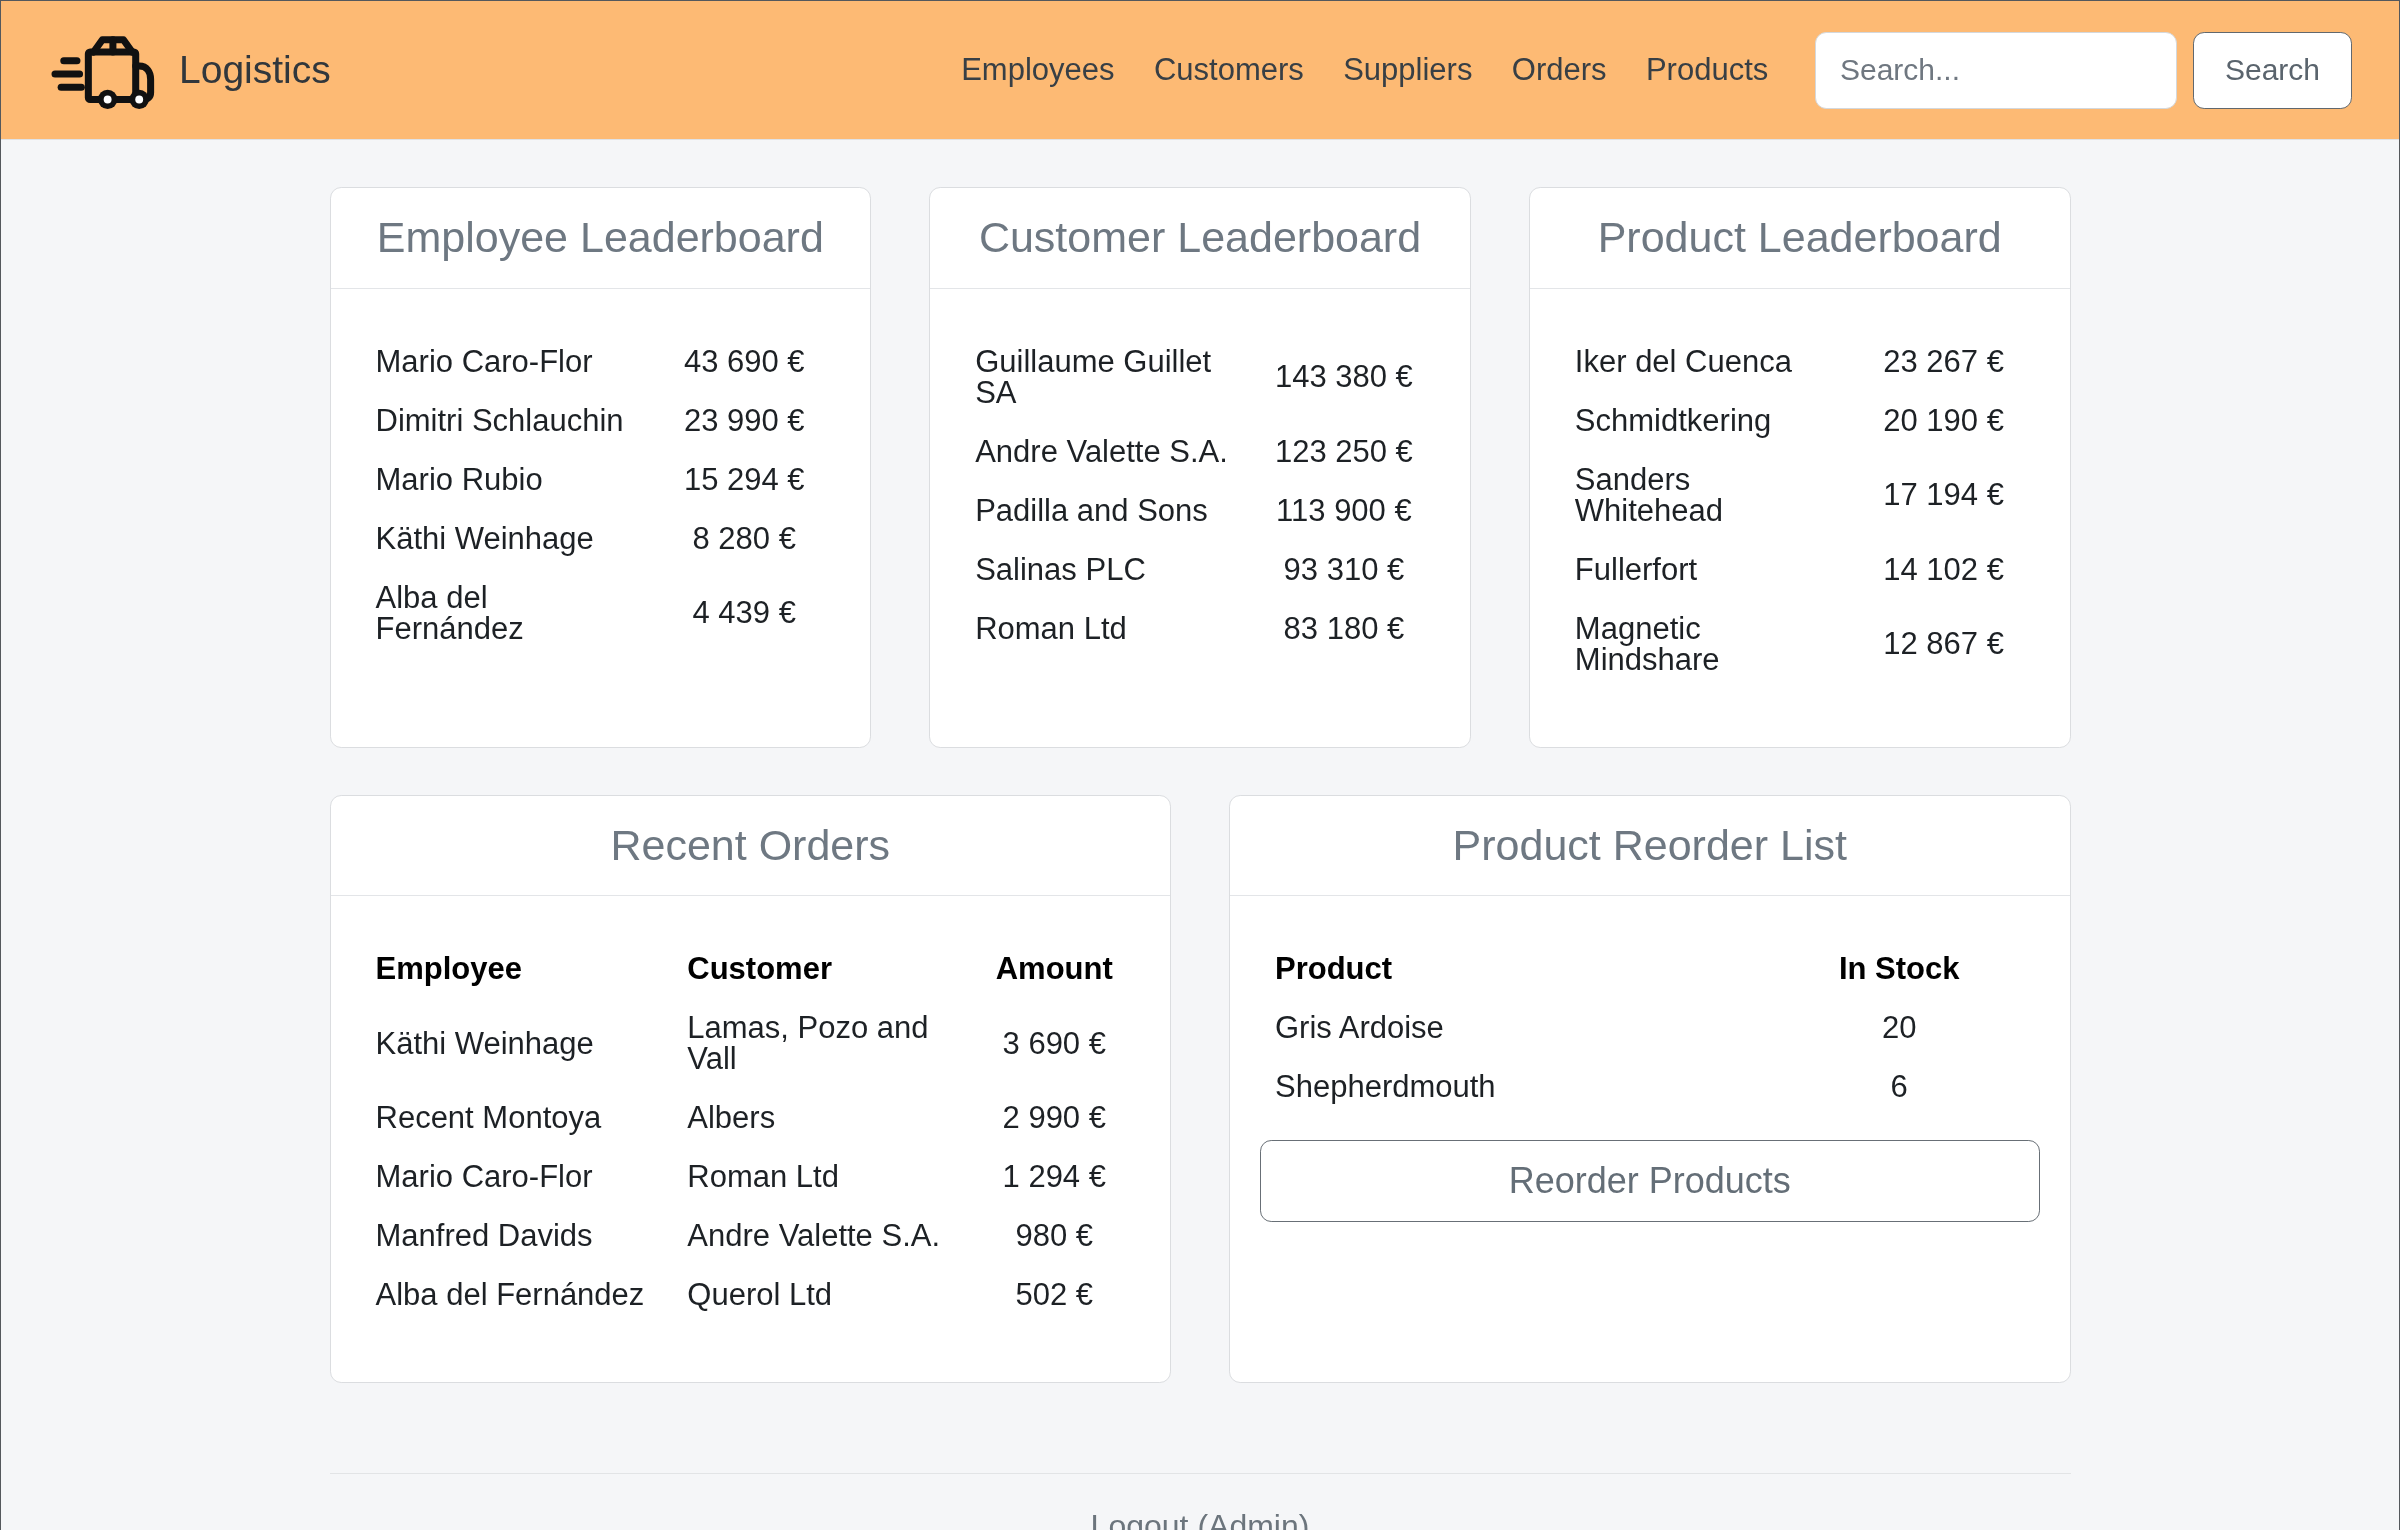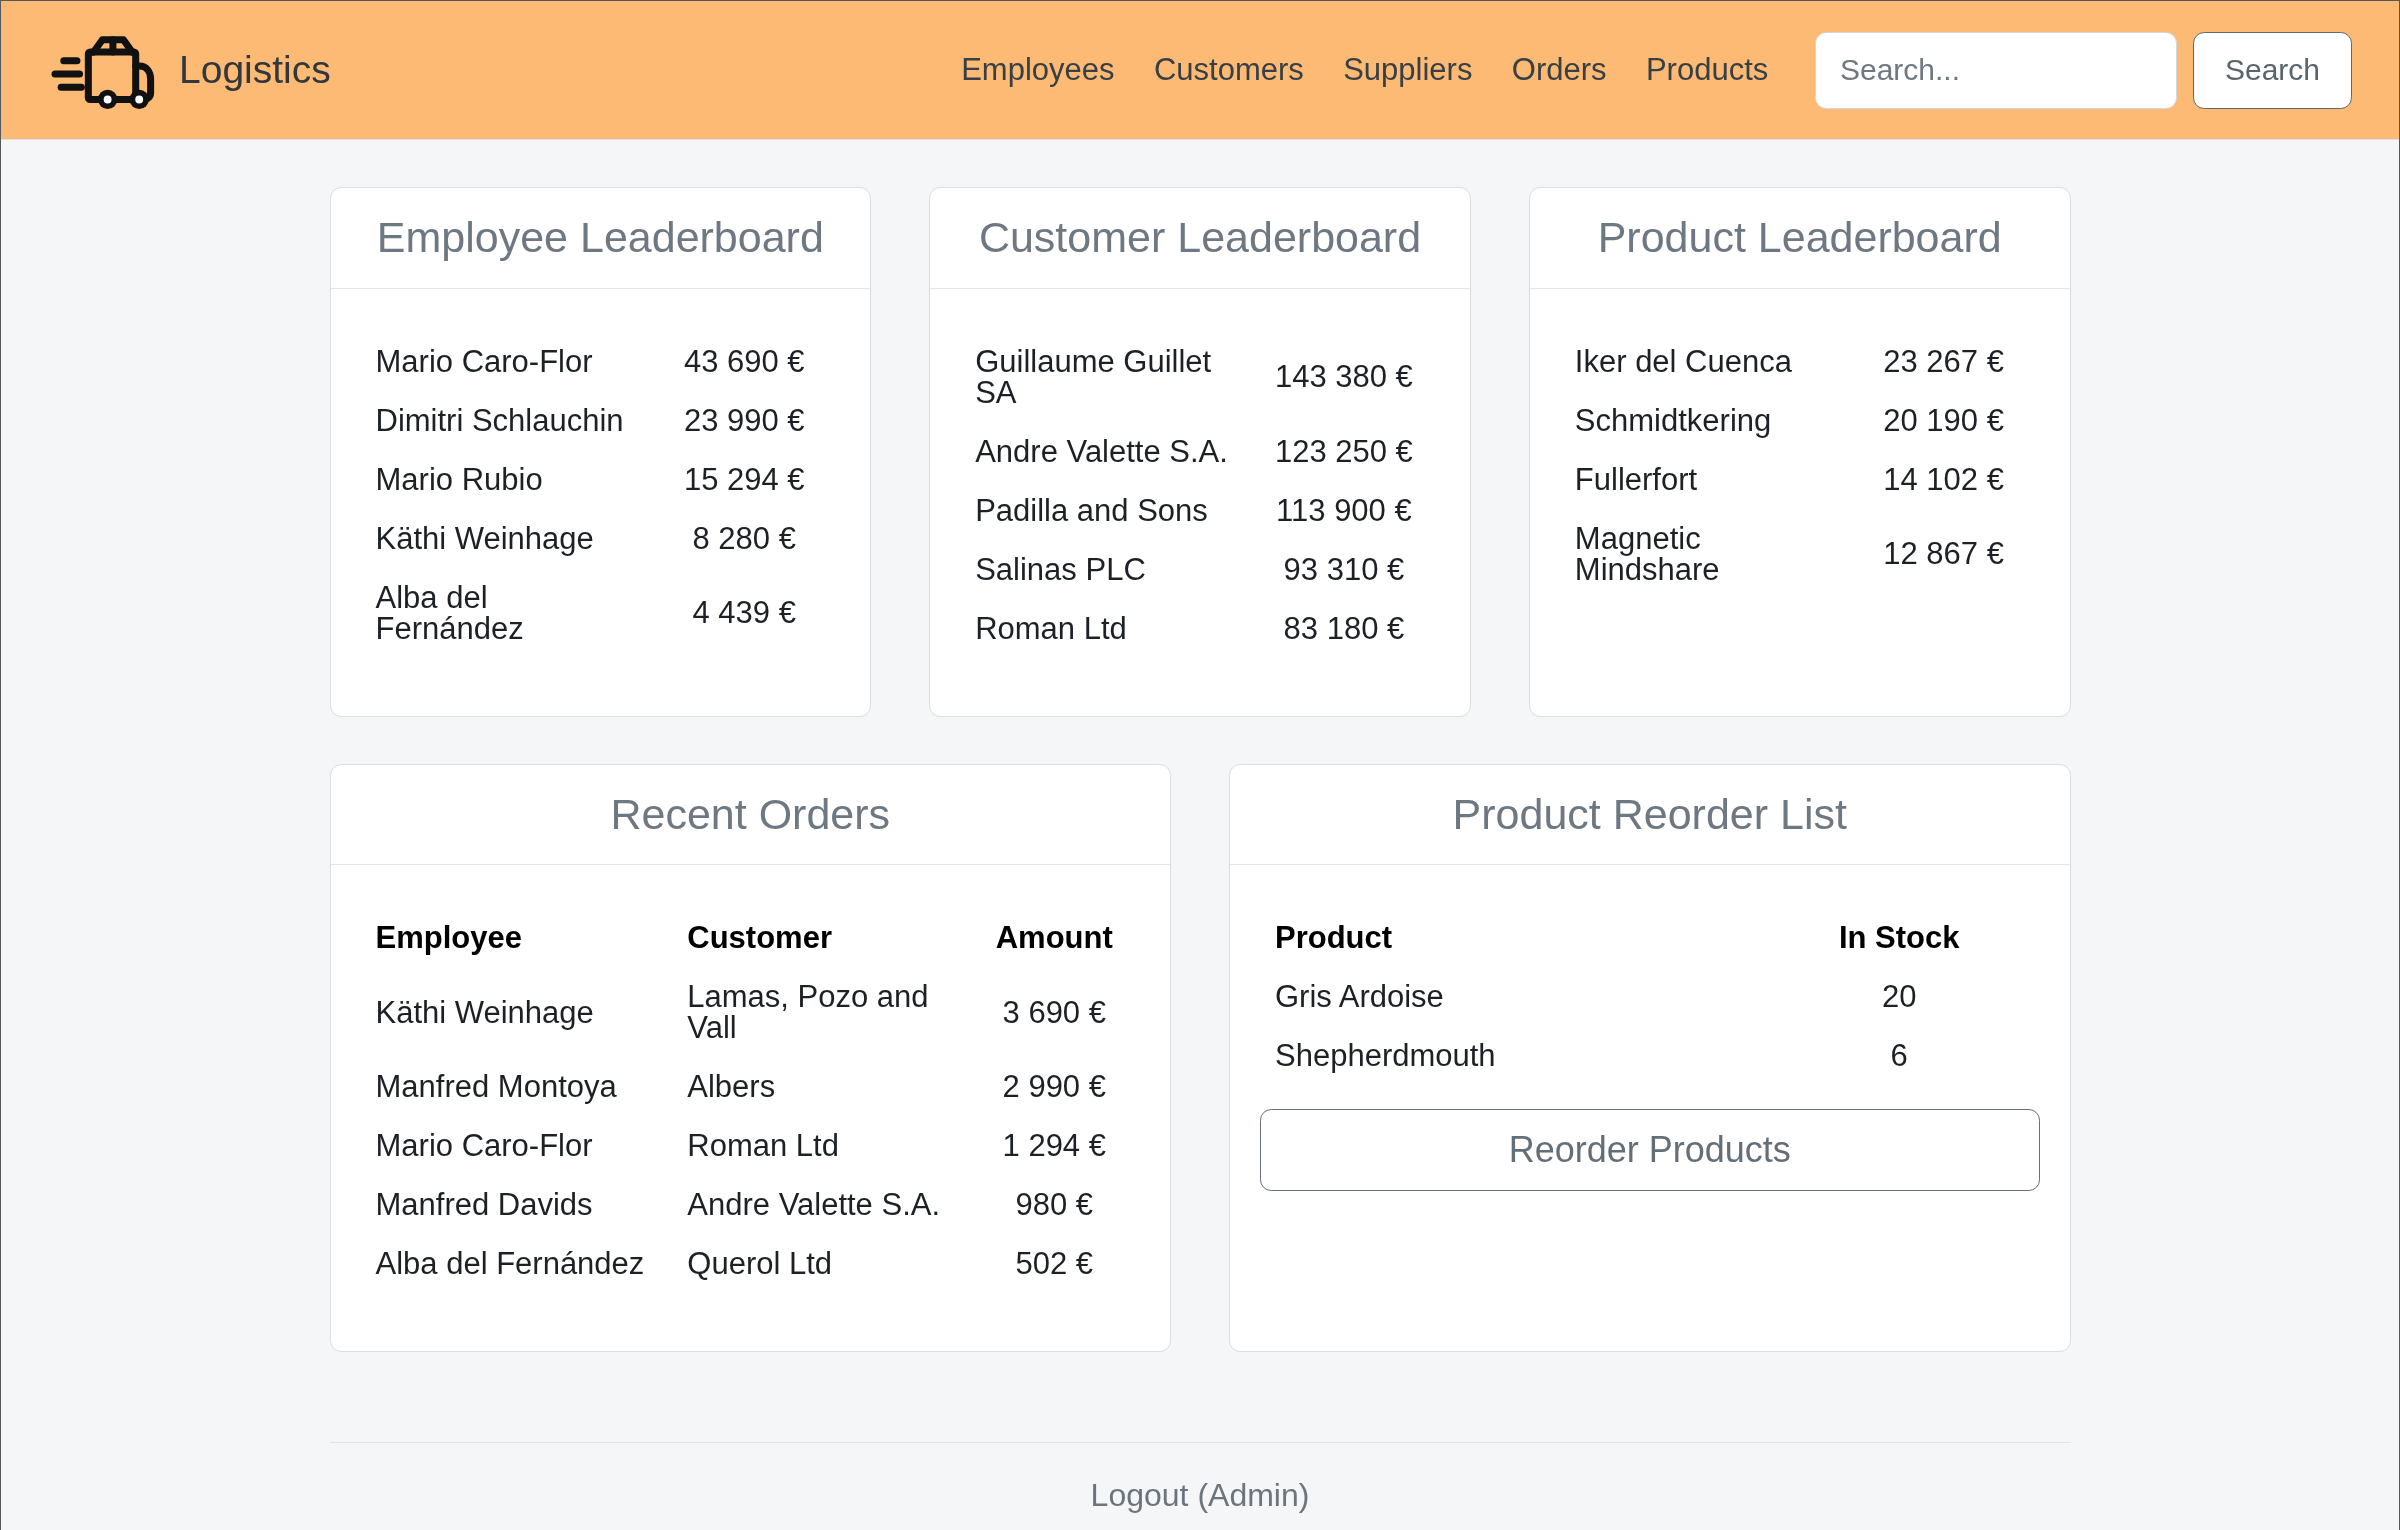--- a/index.html
+++ b/index.html
@@ -269,20 +269,24 @@
           <tbody>
               <tr>
                 <td class="lb-name">Iker del Cuenca</td>
                 <td class="lb-value">23 267 €</td>
               </tr>
           <tr>
                 <td class="lb-name">Schmidtkering</td>
                 <td class="lb-value">20 190 €</td>
               </tr>
           <tr>
+                <td class="lb-name">Sanders Whitehead</td>
+                <td class="lb-value">17 194 €</td>
+              </tr>
+          <tr>
                 <td class="lb-name">Fullerfort</td>
                 <td class="lb-value">14 102 €</td>
               </tr>
           <tr>
                 <td class="lb-name">Magnetic Mindshare</td>
                 <td class="lb-value">12 867 €</td>
               </tr>
         </tbody>
           </table>
       </div>
@@ -303,21 +307,21 @@
             <th class="ro-col1">Employee</th>
             <th class="ro-col2">Customer</th>
             <th class="ro-col3" style="text-align:center;">Amount</th>
           </tr>
           <tr>
                 <td class="ro-col1">Käthi Weinhage</td>
                 <td class="ro-col2">Lamas, Pozo and Vall</td>
                 <td class="ro-col3">3 690 €</td>
               </tr>
           <tr>
-                <td class="ro-col1">Manfred Montoya</td>
+                <td class="ro-col1">Recent Montoya</td>
                 <td class="ro-col2">Albers</td>
                 <td class="ro-col3">2 990 €</td>
               </tr>
           <tr>
                 <td class="ro-col1">Mario Caro-Flor</td>
                 <td class="ro-col2">Roman Ltd</td>
                 <td class="ro-col3">1 294 €</td>
               </tr>
           <tr>
                 <td class="ro-col1">Manfred Davids</td>

